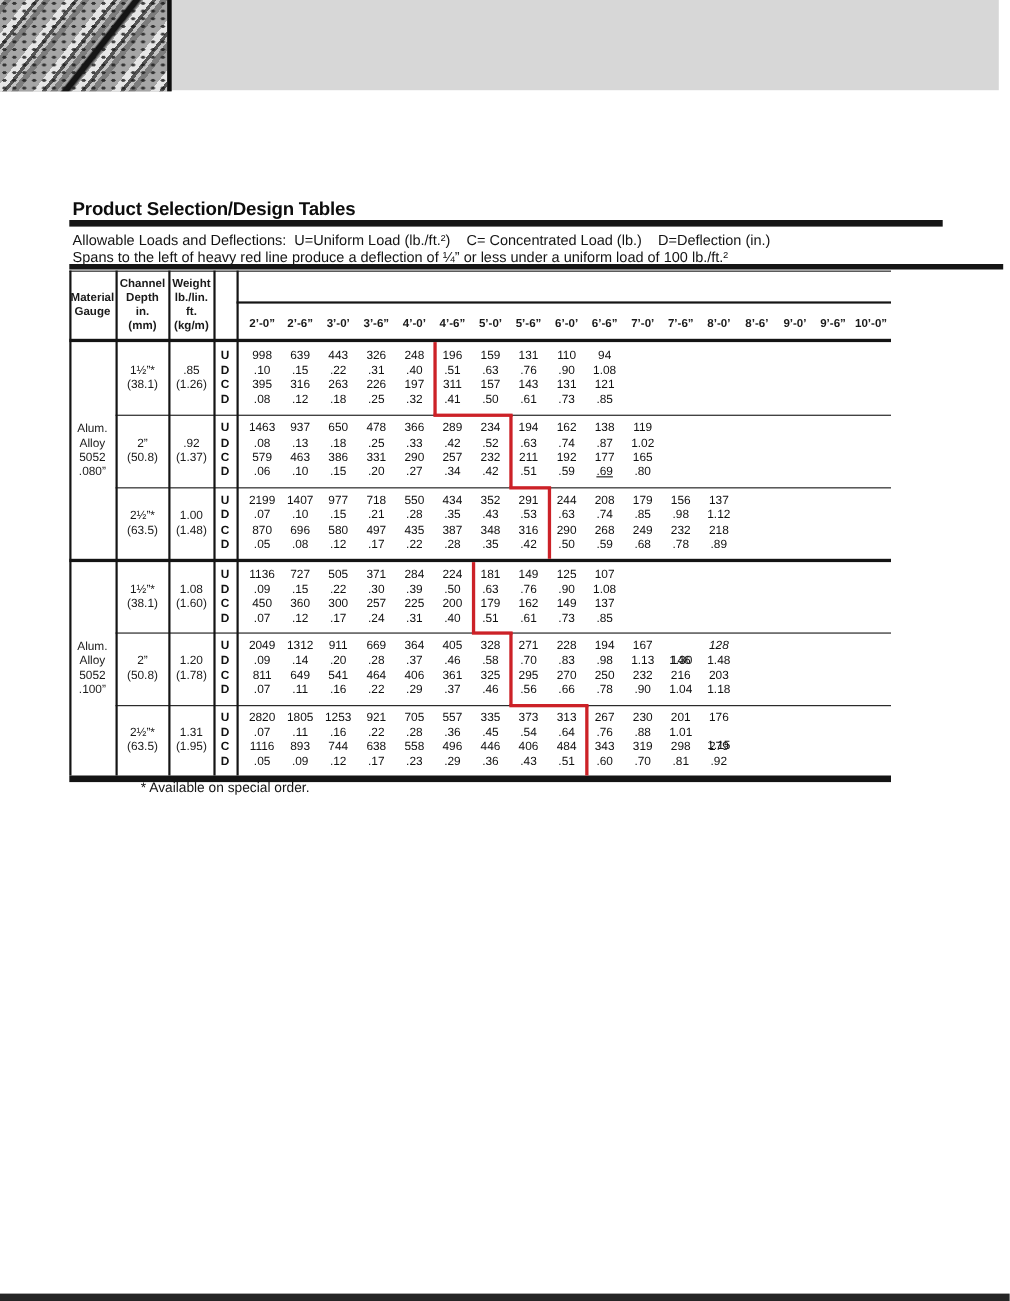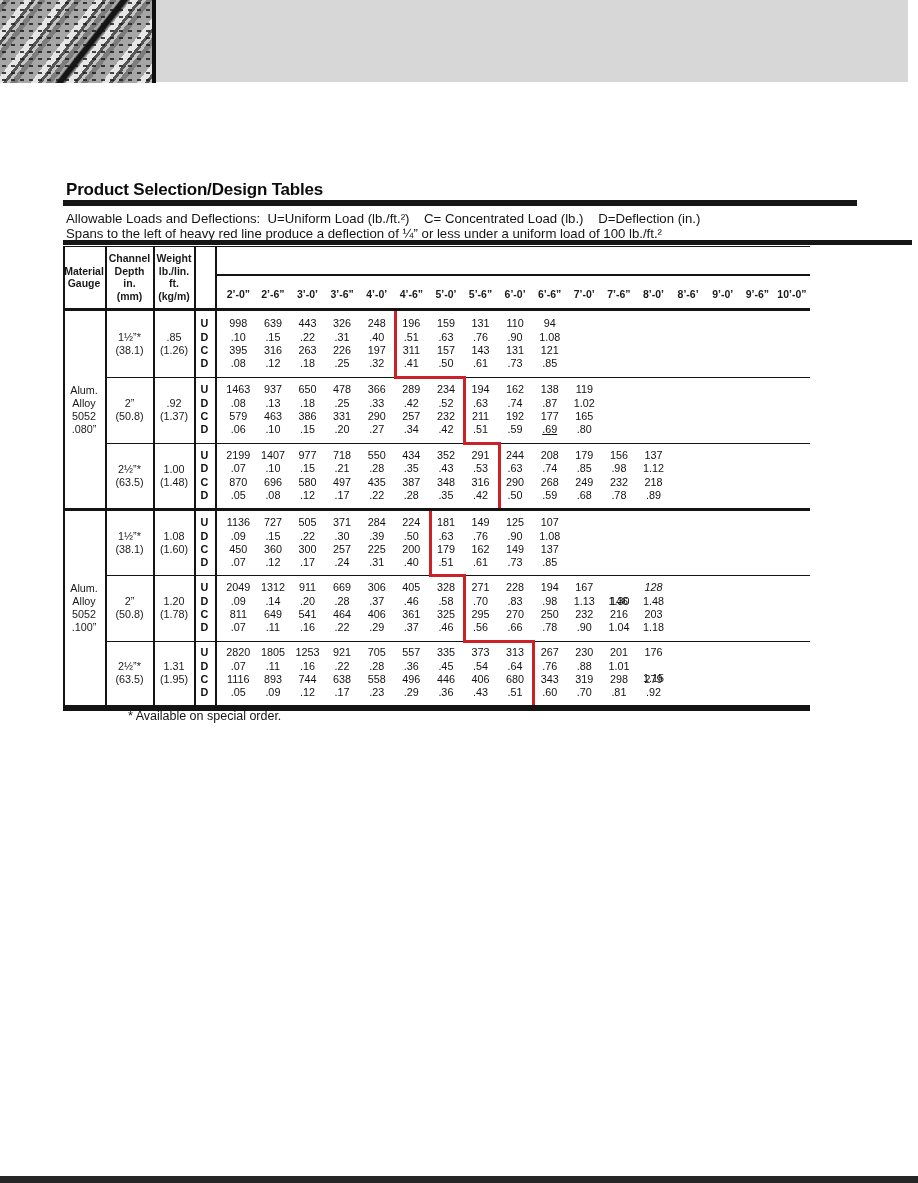--- a/index.html
+++ b/index.html
@@ -312,21 +312,21 @@
     <div class="abs red" style="left: 365.6px; top: 265px; width: 3px; height: 64px; background: rgb(204, 33, 39);"></div>
     <div class="abs cellblock" style="left: 42px; top: 329px; width: 49px; height: 66px;">2”
 (50.8)</div>
     <div class="abs cellblock" style="left: 91px; top: 329px; width: 40px; height: 66px;">1.20
 (1.78)</div>
     <div class="abs rowkey" style="left: 131px; top: 335.2px; width: 21px; height: 13.4px;">U</div>
     <div class="abs num" style="left: 158px; top: 335.2px; width: 34.6px; height: 13.4px;">2049</div>
     <div class="abs num" style="left: 192.6px; top: 335.2px; width: 34.6px; height: 13.4px;">1312</div>
     <div class="abs num" style="left: 227.2px; top: 335.2px; width: 34.6px; height: 13.4px;">911</div>
     <div class="abs num" style="left: 261.8px; top: 335.2px; width: 34.6px; height: 13.4px;">669</div>
-    <div class="abs num" style="left: 296.4px; top: 335.2px; width: 34.6px; height: 13.4px;">306</div>
+    <div class="abs num" style="left: 296.4px; top: 335.2px; width: 34.6px; height: 13.4px;">364</div>
     <div class="abs num" style="left: 331px; top: 335.2px; width: 34.6px; height: 13.4px;">405</div>
     <div class="abs num" style="left: 365.6px; top: 335.2px; width: 34.6px; height: 13.4px;">328</div>
     <div class="abs num" style="left: 400.2px; top: 335.2px; width: 34.6px; height: 13.4px;">271</div>
     <div class="abs num" style="left: 434.8px; top: 335.2px; width: 34.6px; height: 13.4px;">228</div>
     <div class="abs num" style="left: 469.4px; top: 335.2px; width: 34.6px; height: 13.4px;">194</div>
     <div class="abs num" style="left: 504px; top: 335.2px; width: 34.6px; height: 13.4px;">167</div>
     <div class="abs num" style="left: 538.6px; top: 349px; width: 34.6px; height: 13.4px;">146</div>
     <div class="abs num" style="left: 573.2px; top: 335.2px; width: 34.6px; height: 13.4px; font-style: italic;">128</div>
     <div class="abs rowkey" style="left: 131px; top: 348.6px; width: 21px; height: 13.4px;">D</div>
     <div class="abs num" style="left: 158px; top: 348.6px; width: 34.6px; height: 13.4px;">.09</div>
@@ -406,21 +406,21 @@
     <div class="abs num" style="left: 573.2px; top: 413.6px; width: 34.6px; height: 13.4px; margin-top: 12px;">1.15</div>
     <div class="abs rowkey" style="left: 131px; top: 427px; width: 21px; height: 13.4px;">C</div>
     <div class="abs num" style="left: 158px; top: 427px; width: 34.6px; height: 13.4px;">1116</div>
     <div class="abs num" style="left: 192.6px; top: 427px; width: 34.6px; height: 13.4px;">893</div>
     <div class="abs num" style="left: 227.2px; top: 427px; width: 34.6px; height: 13.4px;">744</div>
     <div class="abs num" style="left: 261.8px; top: 427px; width: 34.6px; height: 13.4px;">638</div>
     <div class="abs num" style="left: 296.4px; top: 427px; width: 34.6px; height: 13.4px;">558</div>
     <div class="abs num" style="left: 331px; top: 427px; width: 34.6px; height: 13.4px;">496</div>
     <div class="abs num" style="left: 365.6px; top: 427px; width: 34.6px; height: 13.4px;">446</div>
     <div class="abs num" style="left: 400.2px; top: 427px; width: 34.6px; height: 13.4px;">406</div>
-    <div class="abs num" style="left: 434.8px; top: 427px; width: 34.6px; height: 13.4px;">680</div>
+    <div class="abs num" style="left: 434.8px; top: 427px; width: 34.6px; height: 13.4px;">484</div>
     <div class="abs num" style="left: 469.4px; top: 427px; width: 34.6px; height: 13.4px;">343</div>
     <div class="abs num" style="left: 504px; top: 427px; width: 34.6px; height: 13.4px;">319</div>
     <div class="abs num" style="left: 538.6px; top: 427px; width: 34.6px; height: 13.4px;">298</div>
     <div class="abs num" style="left: 573.2px; top: 427px; width: 34.6px; height: 13.4px;">279</div>
     <div class="abs rowkey" style="left: 131px; top: 440.4px; width: 21px; height: 13.4px;">D</div>
     <div class="abs num" style="left: 158px; top: 440.4px; width: 34.6px; height: 13.4px;">.05</div>
     <div class="abs num" style="left: 192.6px; top: 440.4px; width: 34.6px; height: 13.4px;">.09</div>
     <div class="abs num" style="left: 227.2px; top: 440.4px; width: 34.6px; height: 13.4px;">.12</div>
     <div class="abs num" style="left: 261.8px; top: 440.4px; width: 34.6px; height: 13.4px;">.17</div>
     <div class="abs num" style="left: 296.4px; top: 440.4px; width: 34.6px; height: 13.4px;">.23</div>

